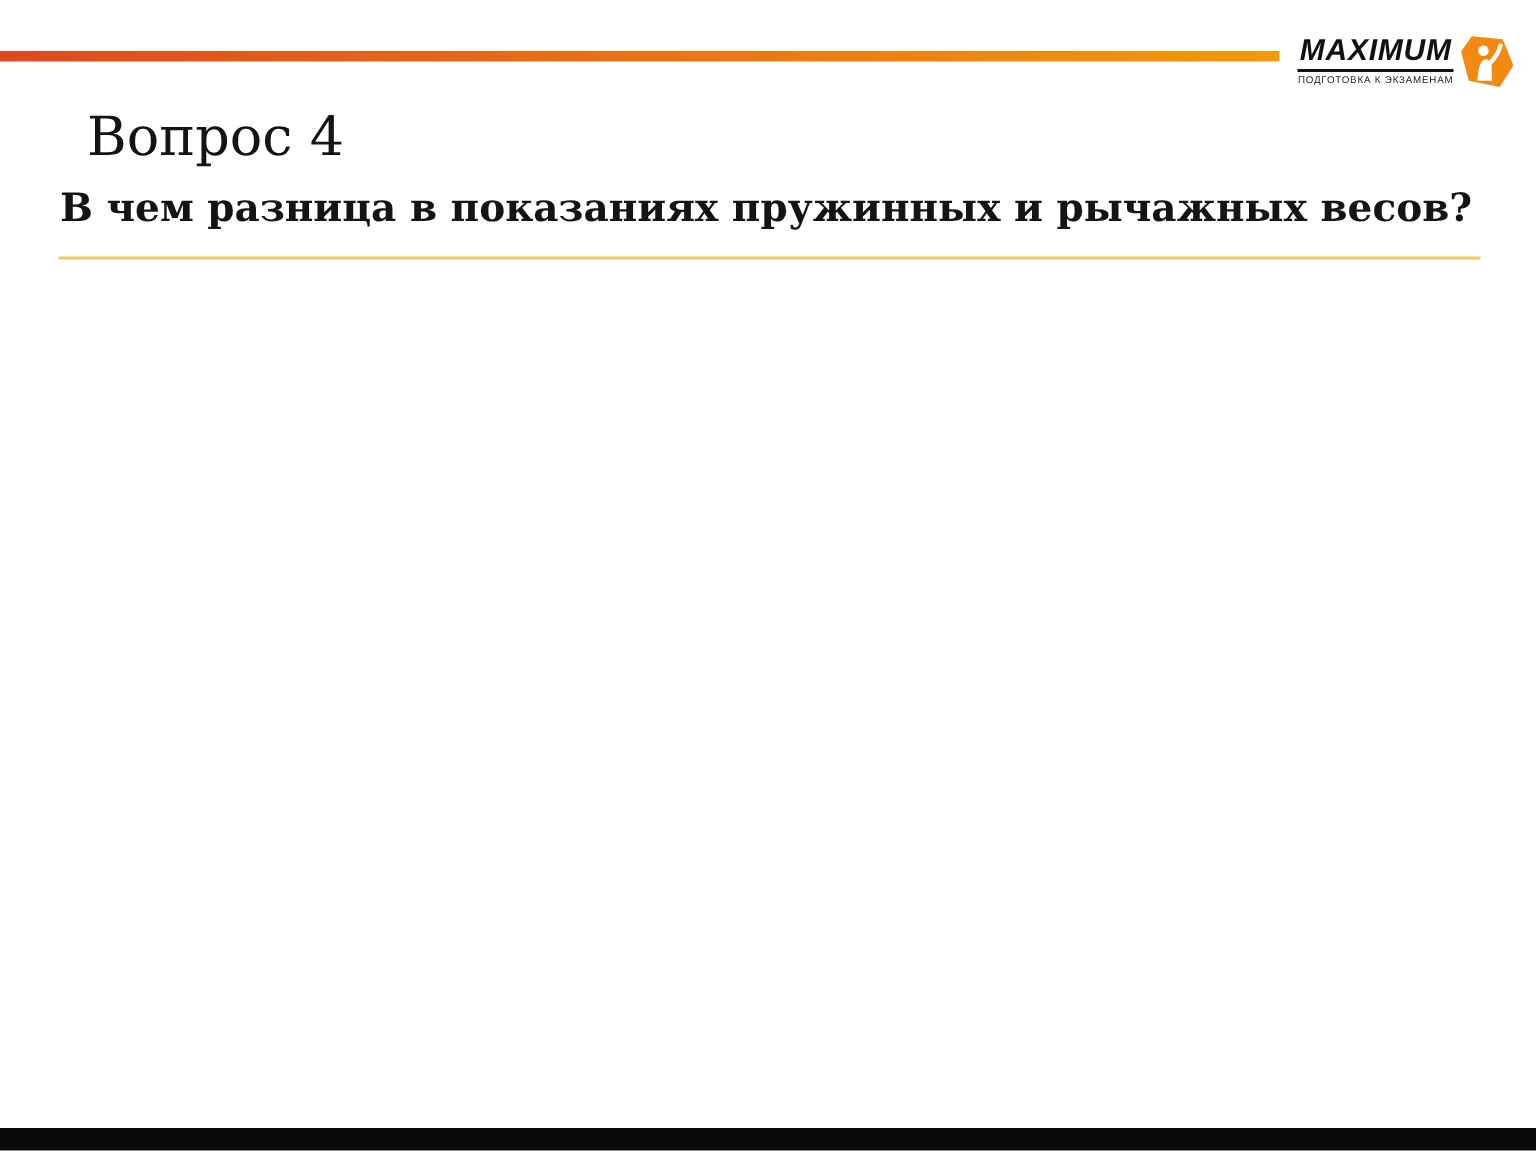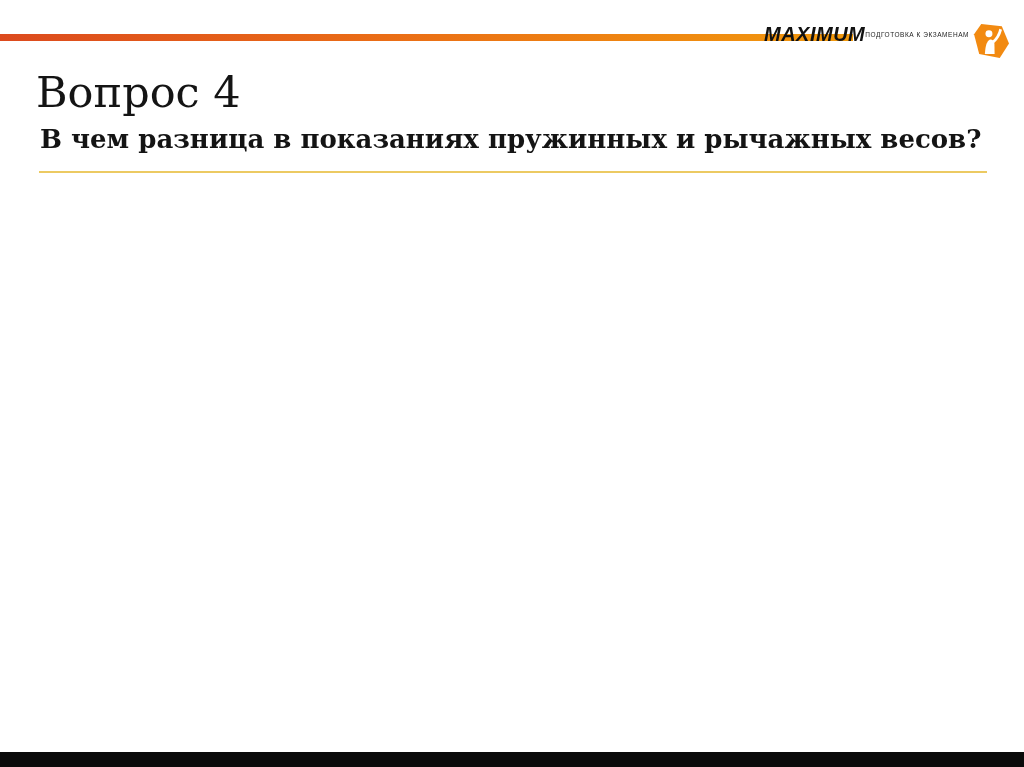--- a/index.html
+++ b/index.html
@@ -33,21 +33,21 @@
   .brand {
     position: absolute;
     top: 24px;
     right: 15px;
     display: flex;
     align-items: flex-start;
     gap: 3px;
   }
   .brand-text {
     display: flex;
-    flex-direction: row;
+    flex-direction: column;
     align-items: center;
   }
   .brand-name {
     font-family: "Liberation Sans", sans-serif;
     font-weight: bold;
     font-style: italic;
     font-size: 20px;
     line-height: 20px;
     letter-spacing: 0.5px;
     color: #111111;
@@ -69,24 +69,24 @@
   }
   .brand-mark {
     width: 37px;
     height: 37px;
     margin-top: -3px;
   }
 
   
   .slide-title {
     position: absolute;
-    left: 36px;
+    left: 58px;
     top: 70px;
     font-family: "DejaVu Serif", "Liberation Serif", serif;
-    font-size: 43px;
+    font-size: 36px;
     line-height: 44px;
     font-weight: normal;
     color: var(--text, #141414);
     white-space: nowrap;
   }
   .slide-subtitle {
     position: absolute;
     left: 40px;
     top: 122px;
     font-family: "DejaVu Serif", "Liberation Serif", serif;

